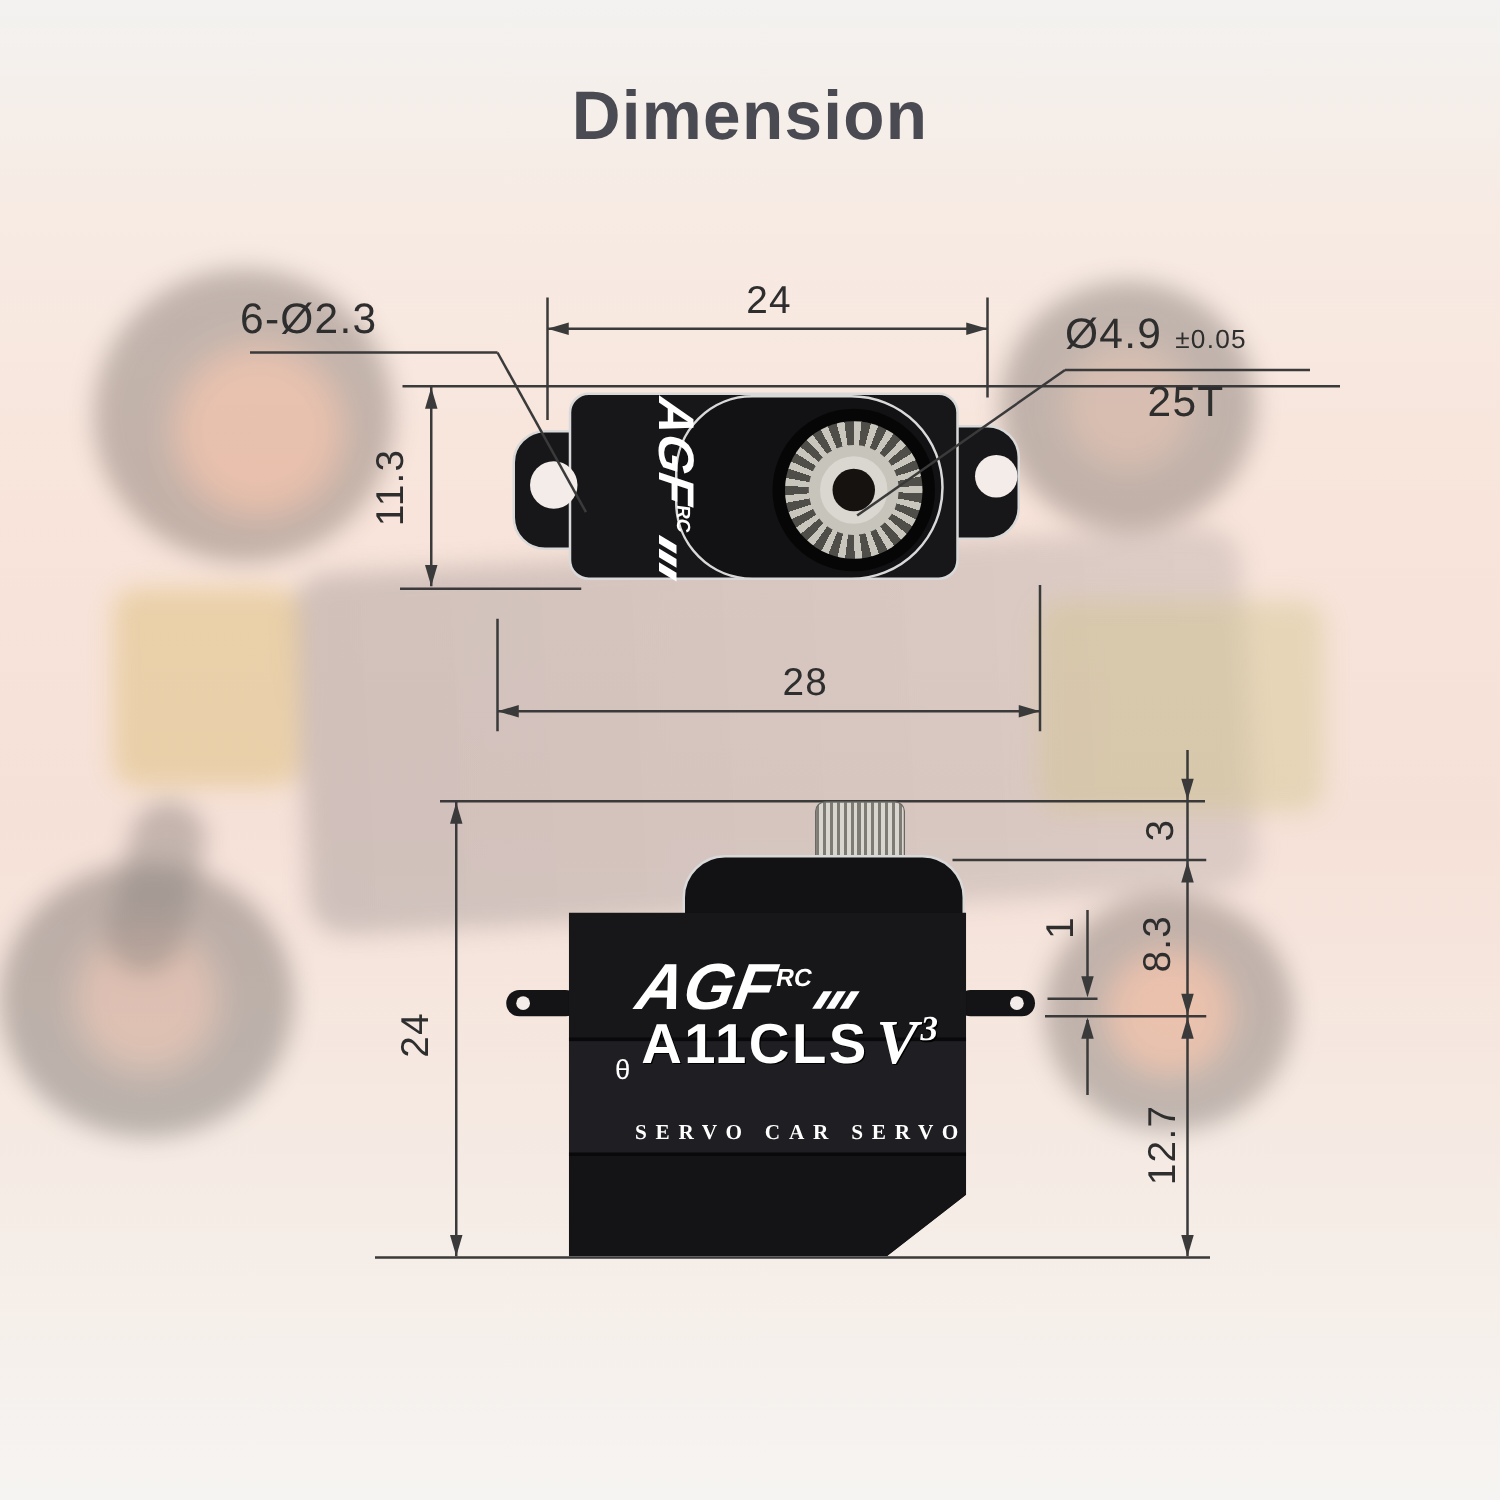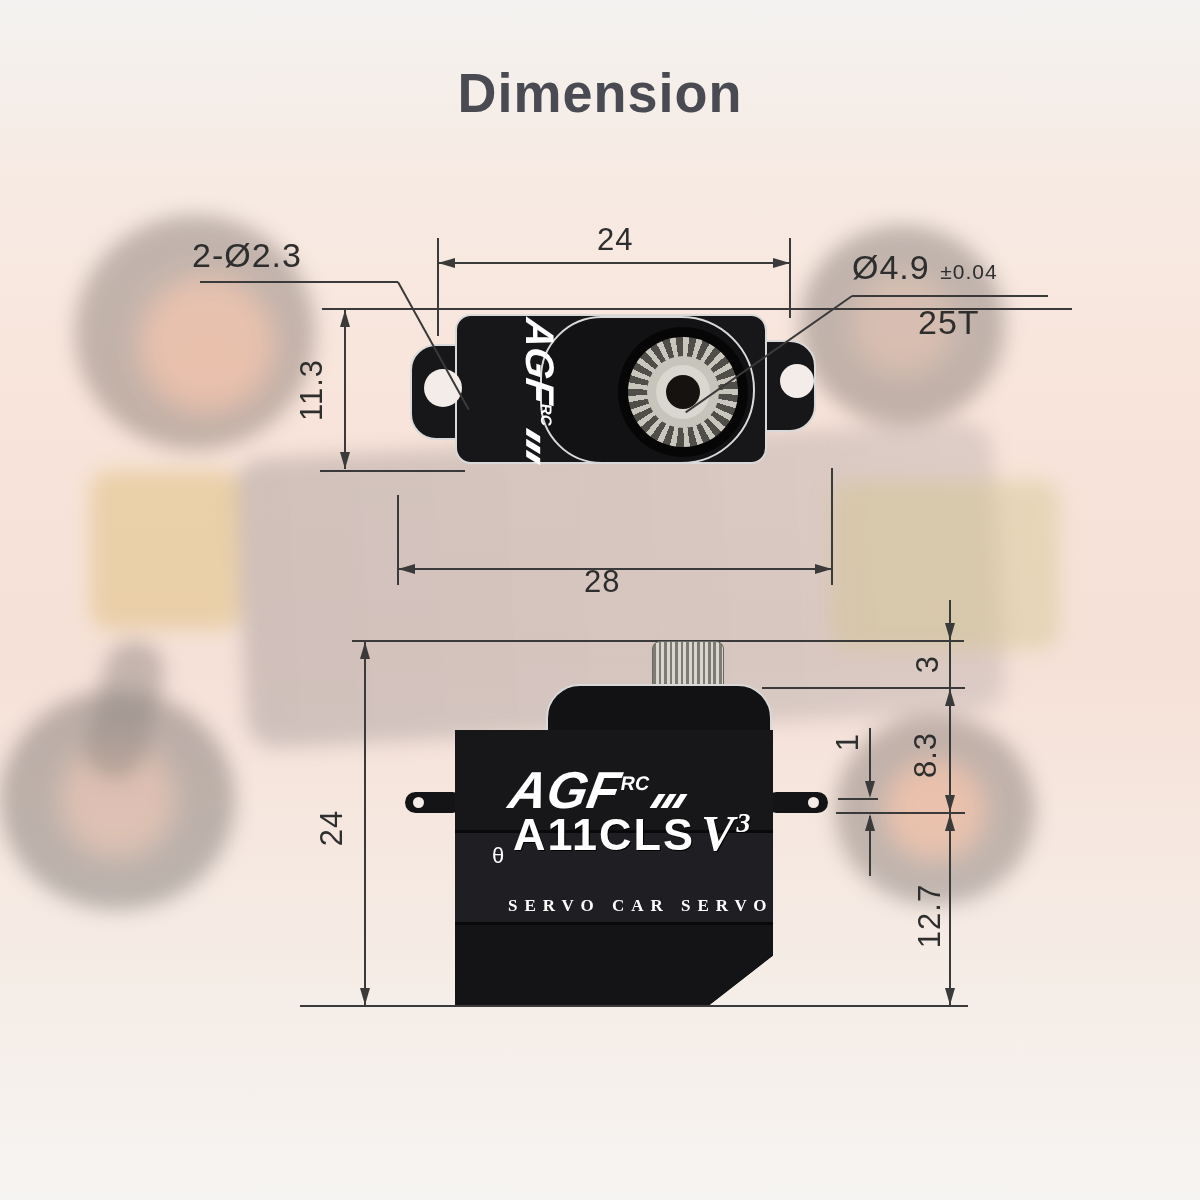--- a/index.html
+++ b/index.html
@@ -87,43 +87,43 @@
     <span>AGF</span><sup>RC</sup><span class="slashes"><i></i><i></i><i></i></span>
   </div>
 
   <div class="vline" style="left:437px;top:238px;width:2px;height:98px;"></div>
   <div class="vline" style="left:789px;top:238px;width:2px;height:80px;"></div>
   <div class="hline" style="left:438px;top:262px;width:352px;"></div>
   <div class="arrow a-left" style="left:438px;top:258px;"></div>
   <div class="arrow a-right" style="left:773px;top:258px;"></div>
   <div class="dim" style="left:597px;top:222px;">24</div>
 
-  <div class="dim" style="left:192px;top:236px;font-size:34px;">2-Ø2.3</div>
+  <div class="dim" style="left:192px;top:236px;font-size:34px;">6-Ø2.3</div>
   <div class="hline" style="left:200px;top:281px;width:198px;"></div>
   <div class="leader" style="left:398px;top:281px;width:146px;transform:rotate(61deg);"></div>
 
   <div class="dim" style="left:852px;top:248px;font-size:34px;">
     <span>Ø4.9</span>
-    <small>±0.04</small>
+    <small>±0.05</small>
   </div>
   <div class="hline" style="left:852px;top:295px;width:196px;"></div>
   <div class="leader" style="left:852px;top:295px;width:203px;transform:rotate(145deg);"></div>
   <div class="dim" style="left:918px;top:303px;font-size:34px;">25T</div>
 
   <div class="vline" style="left:344px;top:309px;width:2px;height:160px;"></div>
   <div class="arrow a-up" style="left:340px;top:310px;"></div>
   <div class="arrow a-down" style="left:340px;top:452px;"></div>
   <div class="dim rot" style="left:312px;top:390px;">11.3</div>
 
   <div class="vline" style="left:397px;top:495px;width:2px;height:90px;"></div>
   <div class="vline" style="left:831px;top:468px;width:2px;height:117px;"></div>
   <div class="hline" style="left:398px;top:568px;width:434px;"></div>
   <div class="arrow a-left" style="left:398px;top:564px;"></div>
   <div class="arrow a-right" style="left:815px;top:564px;"></div>
-  <div class="dim" style="left:584px;top:528px;margin-top:36px;">28</div>
+  <div class="dim" style="left:626px;top:528px;">28</div>
 
   <div class="hline" style="left:352px;top:640px;width:612px;"></div>
   <div class="hline" style="left:300px;top:1005px;width:668px;"></div>
   <div class="hline" style="left:762px;top:687px;width:203px;"></div>
   <div class="hline" style="left:836px;top:812px;width:129px;"></div>
   <div class="hline" style="left:838px;top:798px;width:40px;"></div>
 
   <div class="spline" style="left:652px;top:641px;width:72px;height:46px;"></div>
   <div class="black" style="left:546px;top:684px;width:226px;height:52px;border-radius:34px 34px 6px 6px;background:#121215;"></div>
   <div class="black" style="left:405px;top:792px;width:58px;height:21px;border-radius:12px;border:none;background:#141416;"></div>

